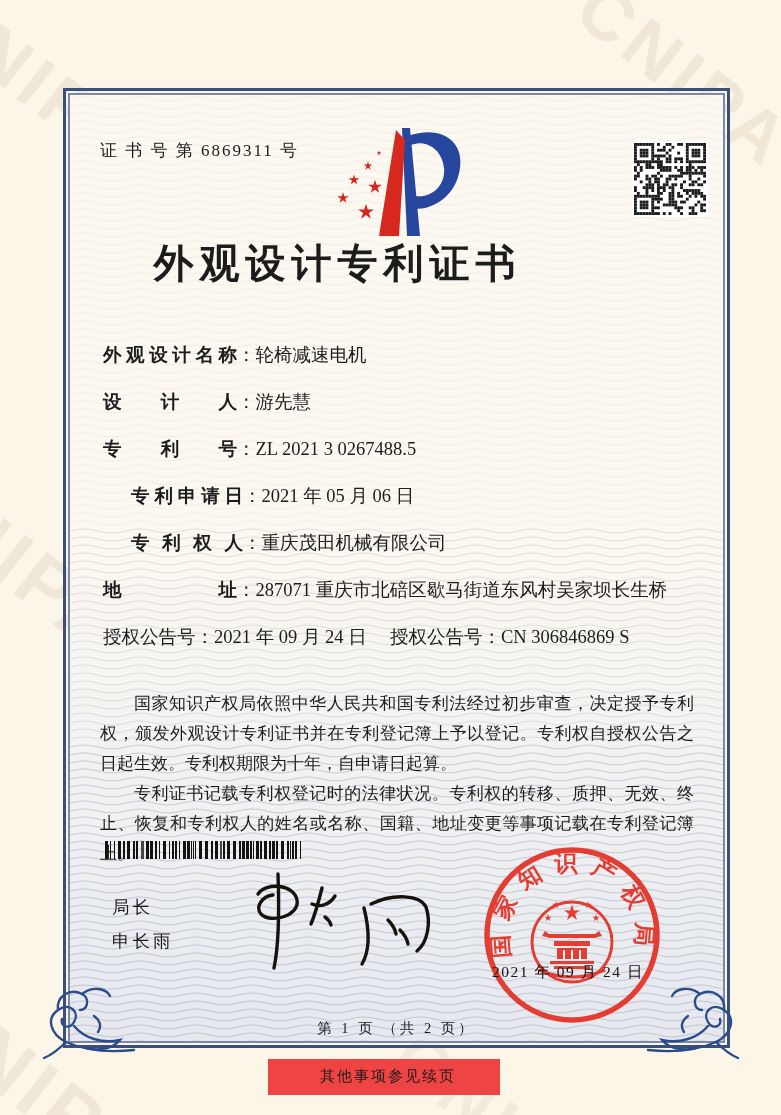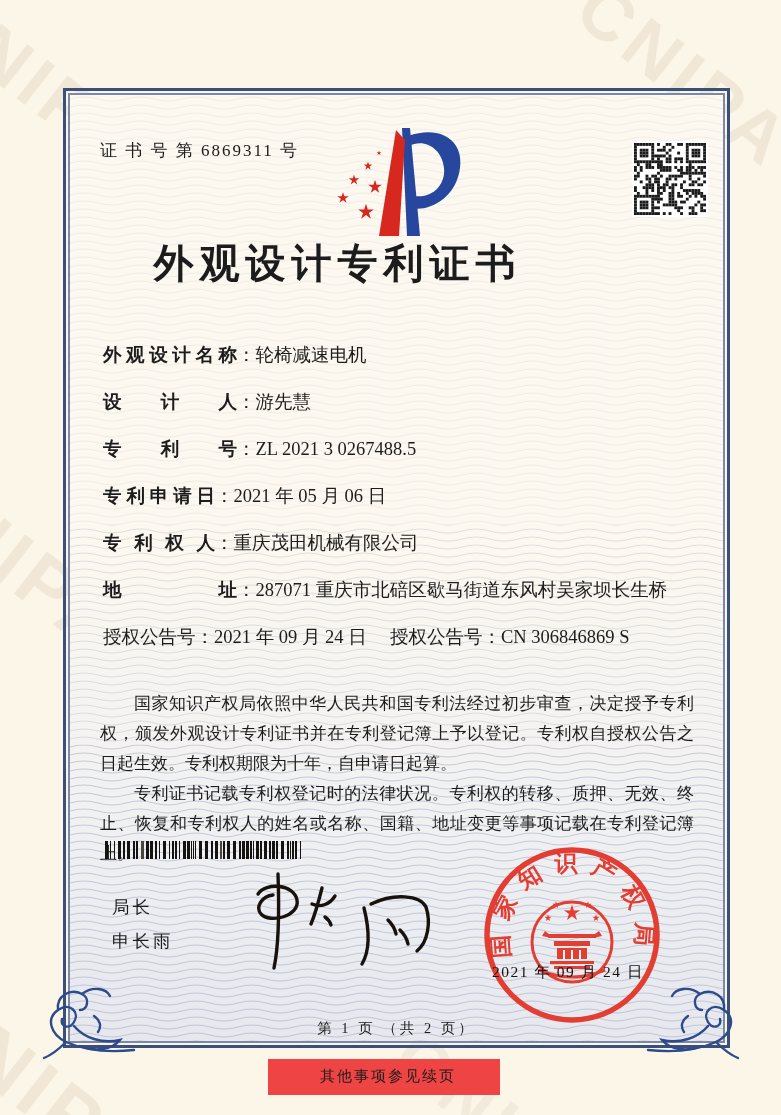--- a/index.html
+++ b/index.html
@@ -47,21 +47,21 @@
 
   .title{
     position:absolute;left:0;top:236px;width:675px;text-align:center;
     font-size:40px;font-weight:700;letter-spacing:6px;
   }
 
   .fields{position:absolute;left:103px;top:342px;width:600px;font-size:18.5px;}
   .field-row{height:26px;margin-bottom:21px;white-space:nowrap;}
   .flabel{display:inline-block;text-align:justify;text-align-last:justify;vertical-align:bottom;font-weight:bold;}
   .w-wide .flabel{width:134px;}
-  .w-narrow .flabel{width:112px;}
+  .w-narrow .flabel{width:112px;margin-left:28px;}
   .grant-row{white-space:nowrap;}
   .grant-part1{display:inline-block;width:287px;}
 
   .paras{position:absolute;left:100px;top:689px;width:594px;}
   .paras p{margin:0;font-size:17px;line-height:30px;text-indent:2em;text-align:justify;}
 
   .barcode{position:absolute;left:104px;top:841px;}
 
   .signer{position:absolute;left:112px;top:894px;
     font-family:"Liberation Sans","DejaVu Sans",sans-serif;

